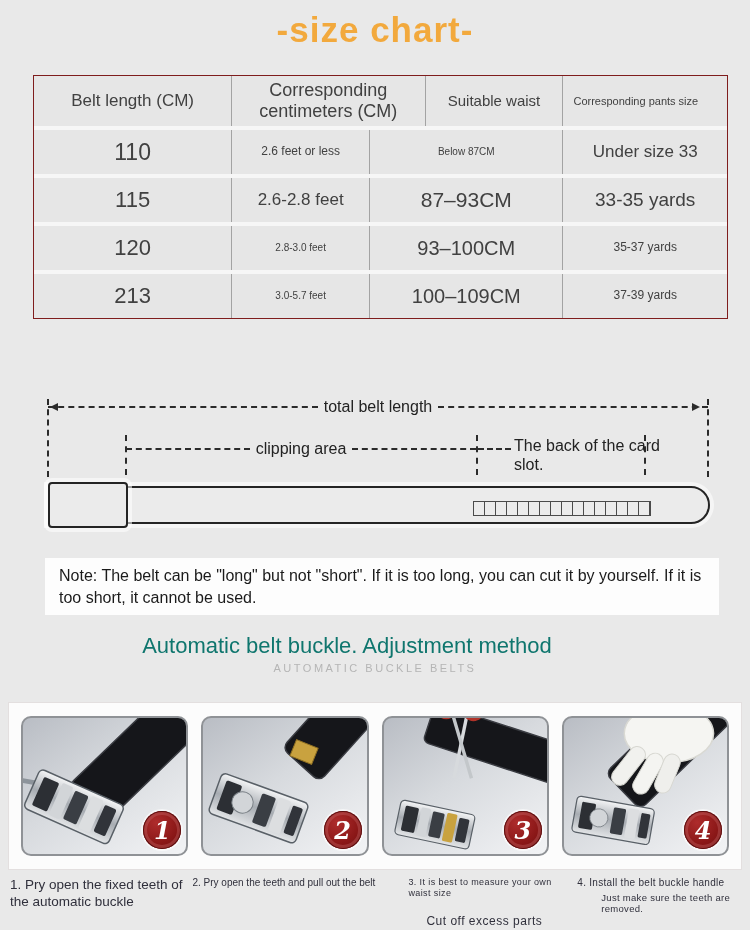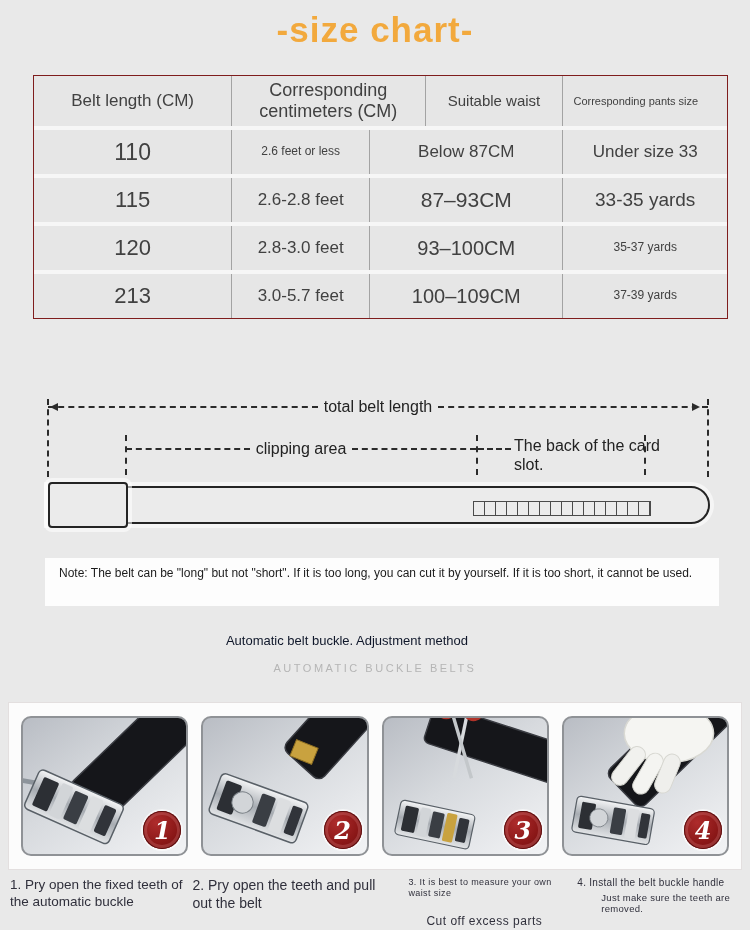--- a/index.html
+++ b/index.html
@@ -26,21 +26,21 @@
   .thead { height:50px; }
   .cell {
     display:flex; align-items:center; justify-content:center;
     text-align:center; color:#414141; font-size:16px;
     border-right:1px solid #a3a3a3; line-height:1.15;
   }
   .cell:last-child { border-right:none; }
   .c1 { width:28.6%; } .c2 { width:19.9%; } .c3 { width:27.9%; } .c4 { width:23.6%; }
   .hc1 { font-size:17px; } .hc2 { font-size:15px; }
   .hc3 { font-size:18px; padding:0 14px; }
-  .hc4 { font-size:11px; justify-content:flex-start; text-align:center; padding-left:10px; padding-right:8px; }.fs14{font-size:12px}.fs15{font-size:17px}.fs17{font-size:17px}
+  .hc4 { font-size:11px; justify-content:flex-start; text-align:center; padding-left:10px; padding-right:8px; }.fs14{font-size:12px}.fs15{font-size:10px}.fs17{font-size:17px}
   .fs19{font-size:19px}.fs20{font-size:20px}.fs21{font-size:21px}.fs22{font-size:22px}.fs23{font-size:23px}
   
   .diagram { position:absolute; left:0; top:395px; width:750px; height:165px; color:#222; }
   .dash-line { position:absolute; display:flex; align-items:center; height:20px; }
   .dash-line .seg { flex:1; height:0; border-top:2px dashed #2b2b2b; }
   .dash-line .lbl { padding:0 6px; font-size:16px; white-space:nowrap; line-height:1; }
   .total-line { left:48px; width:660px; top:2px; }
   .clip-line  { left:126px; width:350px; top:44px; }
   .vmark { position:absolute; width:0; border-left:2px dashed #2b2b2b; }
   .vm-total-l { left:47px;  top:4px;  height:78px; }
@@ -66,26 +66,26 @@
   }
   .belt-slots {
     position:absolute; left:473px; top:106px; width:178px; height:15px;
     border:1.5px solid #4a4a4a;
     background:repeating-linear-gradient(90deg, transparent 0 10px, #4a4a4a 10px 11px);
   }
   
   .note {
     position:absolute; left:45px; top:558px; width:674px; min-height:48px;
     background:#fdfdfd; padding:7px 14px;
-    font-size:12px; line-height:1.35; color:#1b1b1b;
+    font-size:16px; line-height:1.35; color:#1b1b1b;
   }
   
   .heading {
     position:absolute; top:633px; left:0; width:694px; text-align:center;
-    font-size:13px; color:#0f172a;
+    font-size:22px; color:#0f766e;
   }
   .subheading {
     position:absolute; top:662px; left:0; width:750px; text-align:center;
     font-size:11px; letter-spacing:2.5px; color:#b5b5b5;
   }
   
   .panel {
     position:absolute; left:8px; top:702px; width:734px; height:168px;
     background:#fcfcfc; border:1px solid #e3dfdf;
     display:flex; gap:13px; padding:13px 12px 15px 12px;
@@ -101,21 +101,21 @@
     border-radius:50%;
     background:radial-gradient(circle at 35% 30%, #ae2c2c, #8a1717 60%, #6d0f0f);
     box-shadow:0 0 0 2px rgba(255,255,255,.6), inset 0 0 0 1px #5c0d0d, inset 0 0 0 4px rgba(200,110,110,.35);
     display:flex; align-items:center; justify-content:center;
     color:#fff; font-family:"DejaVu Serif", serif; font-style:italic; font-weight:bold; font-size:24px;
   }
   
   .captions { position:absolute; left:10px; top:877px; width:732px; display:flex; color:#30303c; }
   .cap { line-height:1.25; }
   .cap-1 { width:182px; font-size:13.5px; }
-  .cap-2 { width:208px; font-size:14px; margin-left:4px; }
+  .cap-2 { width:208px; font-size:10px; margin-left:4px; }
   .cap-3 { width:160px; font-size:9px; letter-spacing:.4px; margin-left:12px; }
   .cap-3 .sub { font-size:12px; letter-spacing:.5px; margin-left:18px; margin-top:14px; }
   .cap-4 { width:168px; font-size:10px; letter-spacing:.3px; margin-left:12px; }
   .cap-4 .sub { font-size:9.5px; margin-left:24px; margin-top:2px; }
   .sub { display:block; }
 </style>
 </head>
 <body>
 
 <div class="title">-size chart-</div>

